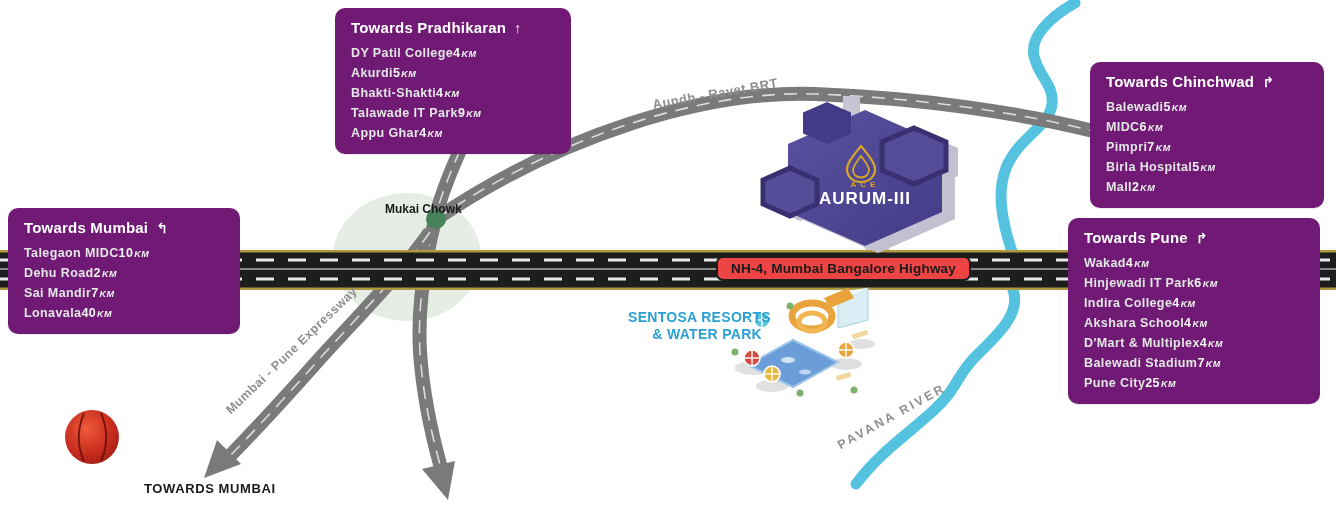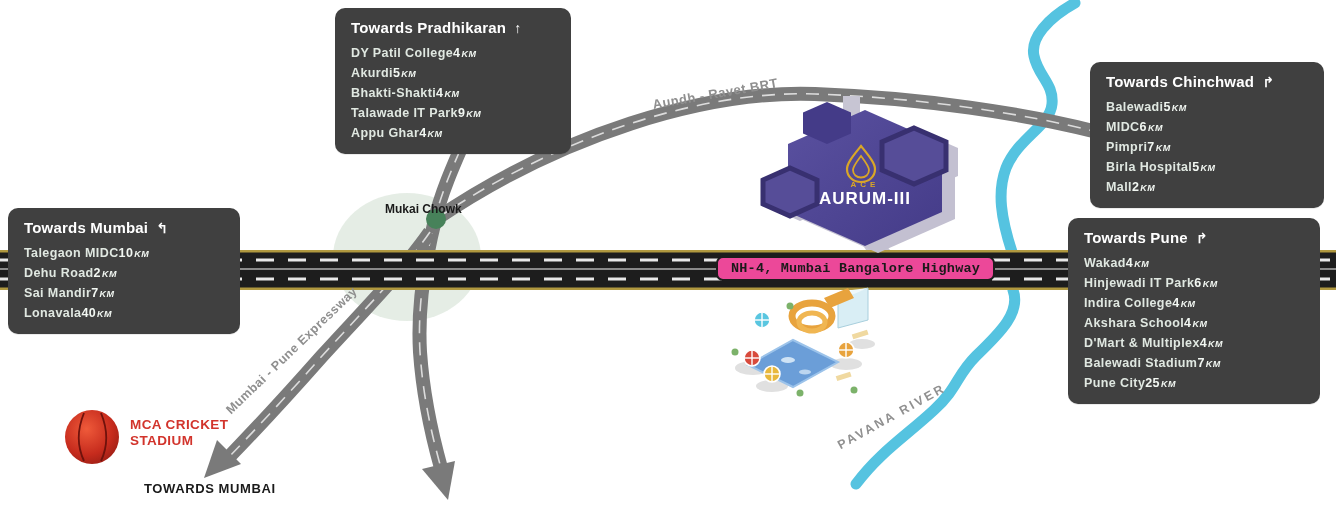--- a/index.html
+++ b/index.html
@@ -4,21 +4,21 @@
 <style>
   html,body{margin:0;padding:0;background:#fff;}
   #stage{
     position:relative;width:1336px;height:505px;overflow:hidden;background:#ffffff;
     font-family:"Liberation Sans","DejaVu Sans",sans-serif;
   }
   #maplayer{position:absolute;left:0;top:0;width:1336px;height:505px;}
 
   
   .signbox{
-    position:absolute;background:#404040;border-radius:10px;color:#fff;
+    position:absolute;background:#701a75;border-radius:10px;color:#fff;
     padding:11px 16px 10px;box-sizing:border-box;box-shadow:0 1px 0 rgba(0,0,0,.08);
   }
   .sign-header{
     display:flex;align-items:center;gap:8px;font-weight:bold;font-size:15px;
     letter-spacing:.2px;color:#ffffff;margin-bottom:8px;white-space:nowrap;
   }
   .sign-header .arrow{font-size:14px;font-weight:bold;}
   .sign-row{
     display:flex;justify-content:flex-start;align-items:baseline;
     font-size:12.5px;line-height:19px;color:#e9f1ea;letter-spacing:.4px;white-space:nowrap;
@@ -31,22 +31,22 @@
   .maplabel{position:absolute;white-space:nowrap;}
   .lbl-dark{color:#1a1a1a;font-weight:bold;}
   .lbl-gray{color:#8f8f8f;font-weight:bold;}
   .mukai{font-size:12px;padding-left:36px;}
   .junction{font-size:16px;letter-spacing:.3px;}
   .brt-lbl{font-size:13px;letter-spacing:.5px;transform:rotate(-10deg);transform-origin:left bottom;}
   .expwy-lbl{font-size:12.5px;letter-spacing:.5px;transform:rotate(-44deg);transform-origin:left bottom;}
   .river-lbl{font-size:12.5px;letter-spacing:2.5px;transform:rotate(-29deg);transform-origin:left bottom;color:#909090;}
   .towards-mumbai{font-size:13px;letter-spacing:.6px;}
   .nh4-pill{
-    position:absolute;background:#ec4899;border:2px solid #1d1d1d;border-radius:7px;
-    padding:3px 13px;font-size:13.5px;font-weight:bold;color:#1a1a1a;letter-spacing:.2px;white-space:nowrap;font-family:Liberation Mono, monospace;
+    position:absolute;background:#ef4444;border:2px solid #1d1d1d;border-radius:7px;
+    padding:3px 13px;font-size:13.5px;font-weight:bold;color:#1a1a1a;letter-spacing:.2px;white-space:nowrap;
   }
   .stadium-lbl{font-size:13.5px;line-height:16px;color:#d2342c;font-weight:bold;letter-spacing:.4px;}
   .resort-lbl{width:134px;text-align:right;font-size:14px;line-height:17px;color:#2ba0d4;font-weight:bold;letter-spacing:.3px;}
   .aurum-text{position:absolute;left:795px;top:180px;width:140px;text-align:center;}
   .aurum-text .brand{color:#d9a627;font-size:8px;font-weight:bold;letter-spacing:4px;line-height:9px;}
   .aurum-text .project{color:#ffffff;font-size:17px;font-weight:bold;letter-spacing:1px;line-height:20px;}
 </style>
 </head>
 <body>
 
@@ -173,25 +173,25 @@
   <div class="nh4-pill" style="left:716px;top:256px">NH-4, Mumbai Bangalore Highway</div>
 
   <div class="maplabel lbl-gray brt-lbl" style="left:654px;top:97px">Aundh - Ravet BRT</div>
 
   <div class="maplabel lbl-gray expwy-lbl" style="left:233px;top:403px">Mumbai - Pune Expressway</div>
 
   <div class="maplabel lbl-gray river-lbl" style="left:842px;top:438px">PAVANA RIVER</div>
 
   <div class="maplabel lbl-dark towards-mumbai" style="left:144px;top:481px">TOWARDS MUMBAI</div>
 
-  <div class="maplabel stadium-lbl" style="left:130px;top:417px">
-    <div>MCA CRICKET</div>
-    <div>STADIUM</div>
-  </div>
-
+
+  <div class="maplabel resort-lbl" style="left:628px;top:309px">
+    <div>SENTOSA RESORTS</div>
+    <div>&amp; WATER PARK</div>
+  </div>
 
   <div class="aurum-text">
     <div class="brand">ACE</div>
     <div class="project">AURUM-III</div>
   </div>
 
   <div class="signbox" style="left:335px;top:8px;width:236px">
     <div class="sign-header">
       <span>Towards Pradhikaran</span>
       <span class="arrow">↑</span>

